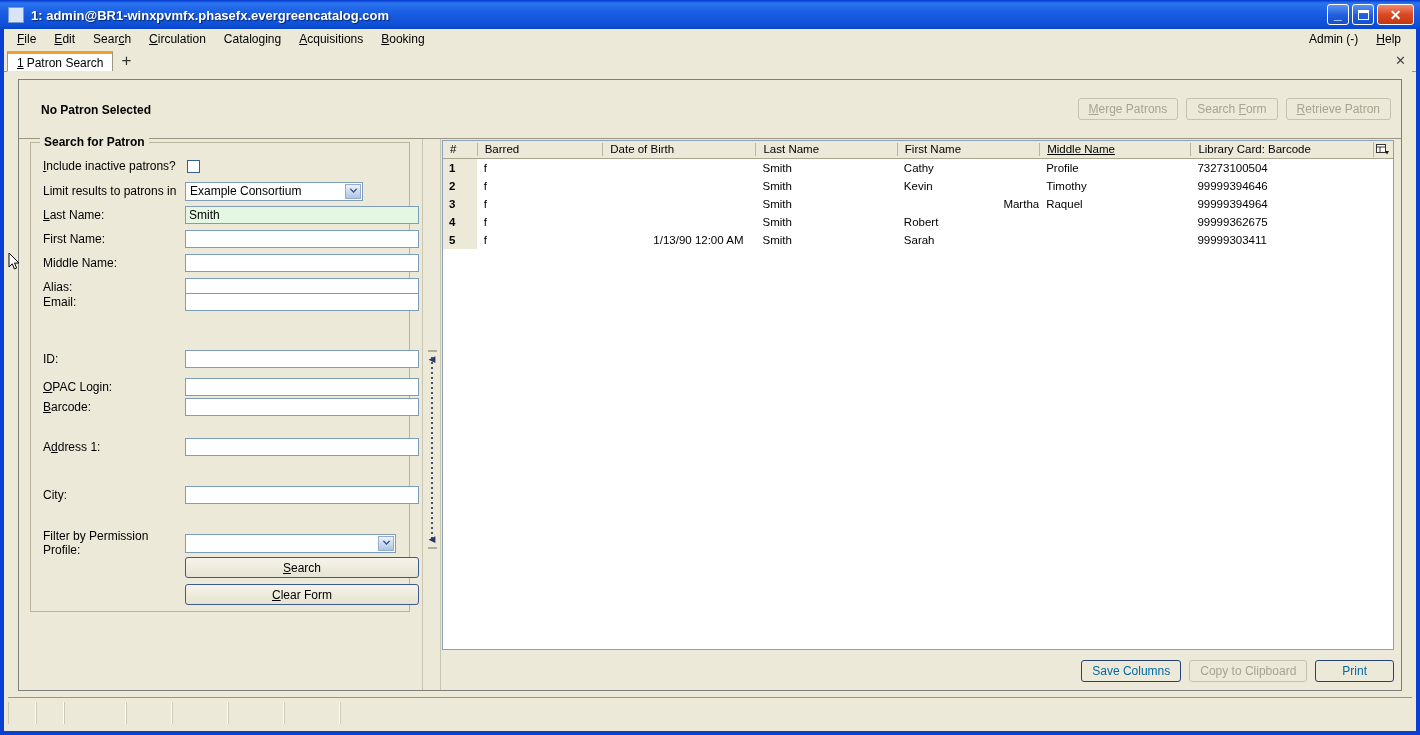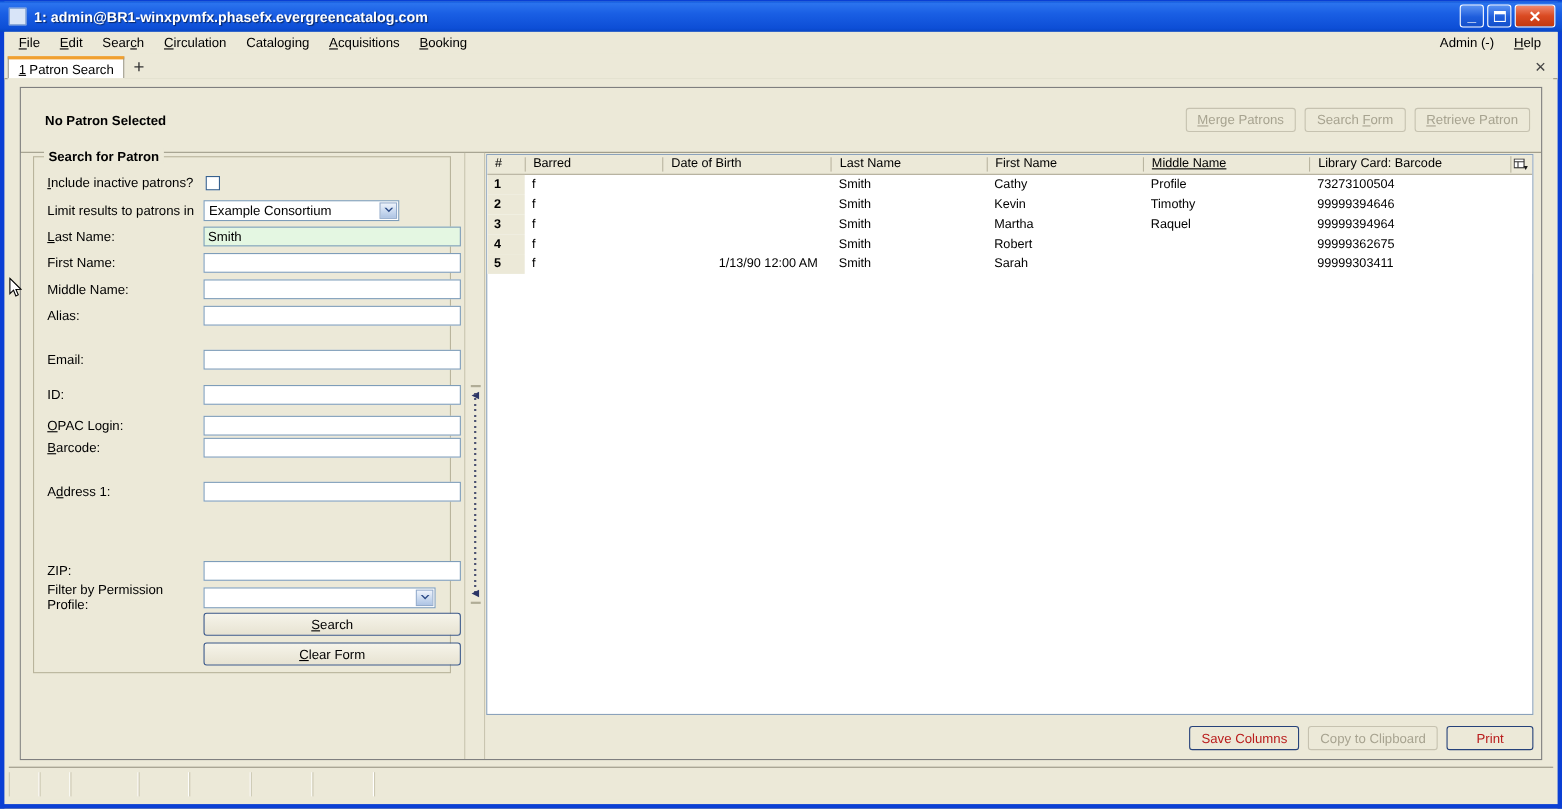--- a/index.html
+++ b/index.html
@@ -158,21 +158,21 @@
     position: absolute; right: 10px; top: 18px;
     display: flex; gap: 8px;
   }
   .btn {
     font-family: "Liberation Sans", sans-serif;
     font-size: 12px;
     padding: 3px 10px;
     background: #ece9d8;
     border: 1px solid #8b8878;
     border-radius: 3px;
-    color: #b91c1c;
+    color: #0369a1;
     cursor: default;
     white-space: nowrap;
   }
   .btn.disabled {
     color: #a7a390;
     border-color: #c6c2b0;
   }
   .btn.strong {
     border: 1px solid #26427a;
   }
@@ -501,21 +501,21 @@
             <div class="frow" style="top:109px">
               <div class="flabel">Middle Name:</div>
               <input class="finput" type="text" value="" style="">
             </div>
 
             <div class="frow" style="top:133px">
               <div class="flabel">Alias:</div>
               <input class="finput" type="text" value="" style="">
             </div>
 
-            <div class="frow" style="top:173px">
+            <div class="frow" style="top:148px">
               <div class="flabel">Email:</div>
               <input class="finput" type="text" value="" style="">
             </div>
 
 
             <div class="frow" style="top:205px">
               <div class="flabel">ID:</div>
               <input class="finput" type="text" value="" style="">
             </div>
 
@@ -528,25 +528,25 @@
               <div class="flabel"><span class="acc">B</span>arcode:</div>
               <input class="finput" type="text" value="" style="">
             </div>
 
             <div class="frow" style="top:293px">
               <div class="flabel">A<span class="acc">d</span>dress 1:</div>
               <input class="finput" type="text" value="" style="">
             </div>
 
 
-
-            <div class="frow" style="top:365px">
-              <div class="flabel">ZIP:</div>
-              <input class="finput" type="text" value="" style="">
-            </div>
+            <div class="frow" style="top:341px">
+              <div class="flabel">City:</div>
+              <input class="finput" type="text" value="" style="">
+            </div>
+
 
             <div class="frow" style="top:389px">
               <div class="flabel">Filter by Permission Profile:</div>
               <div class="fselect wide">
                 <span></span>
                 <span class="sel-arrow">
                   <svg width="9" height="6" viewBox="0 0 9 6">
                       <path d="M0.5 0.8 L4.5 5 L8.5 0.8 L6.8 0.8 L4.5 3.2 L2.2 0.8 Z" fill="#2b4a86"></path>
                     </svg>
                 </span>
@@ -603,21 +603,21 @@
                   <div class="cell" style="width: 143px;">Smith</div>
                   <div class="cell" style="width: 144px;">Kevin</div>
                   <div class="cell" style="width: 153px;">Timothy</div>
                   <div class="cell" style="width: 205px;">99999394646</div>
                 </div>
                 <div class="grid-row">
                   <div class="cell idx" style="width: 34px;">3</div>
                   <div class="cell" style="width: 127px;">f</div>
                   <div class="cell dob" style="width: 155px;"></div>
                   <div class="cell" style="width: 143px;">Smith</div>
-                  <div class="cell" style="width: 144px;">Martha</div>
+                  <div class="cell" style="width: 144px; text-align: right;">Martha</div>
                   <div class="cell" style="width: 153px;">Raquel</div>
                   <div class="cell" style="width: 205px;">99999394964</div>
                 </div>
                 <div class="grid-row">
                   <div class="cell idx" style="width: 34px;">4</div>
                   <div class="cell" style="width: 127px;">f</div>
                   <div class="cell dob" style="width: 155px;"></div>
                   <div class="cell" style="width: 143px;">Smith</div>
                   <div class="cell" style="width: 144px;">Robert</div>
                   <div class="cell" style="width: 153px;"></div>

